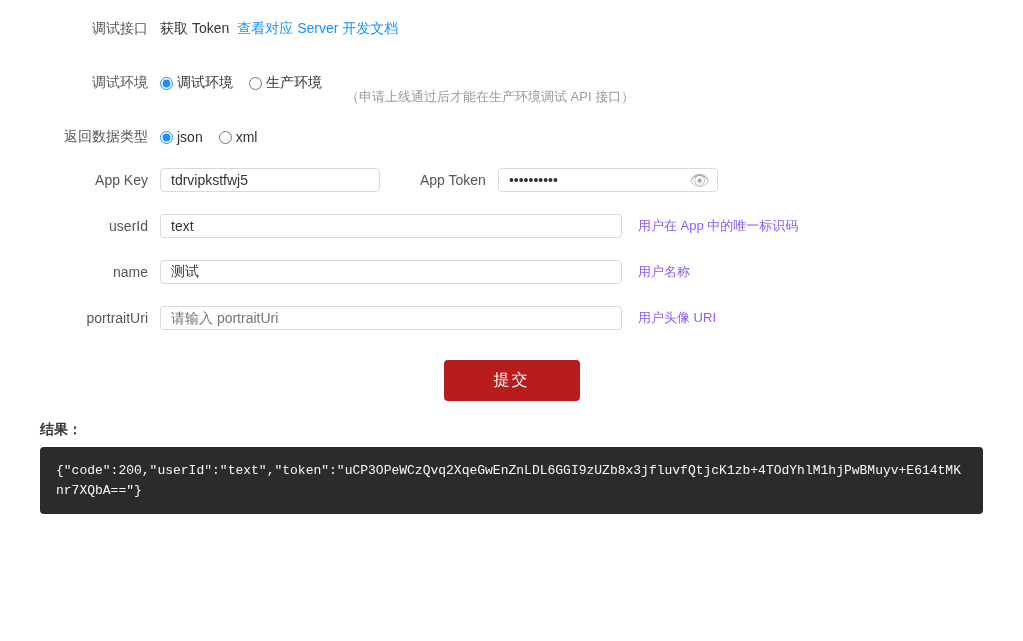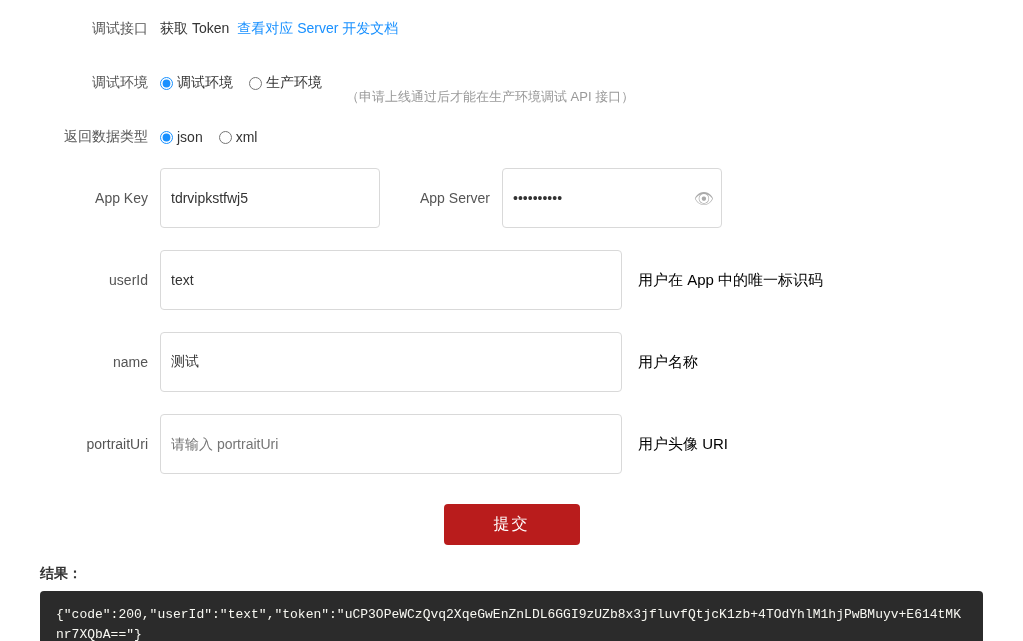--- a/index.html
+++ b/index.html
@@ -49,21 +49,21 @@
     }
     .hint-text {
       color: #999;
       font-size: 13px;
       margin-left: 8px;
       margin-top: 28px;
     }
     .text-input {
       border: 1px solid #d9d9d9;
       border-radius: 4px;
-      padding: 21px 10px;
+      padding: 3px 10px;
       font-size: 14px;
       color: #333;
       outline: none;
       background: #fff;
     }
     .app-key-input {
       width: 220px;
     }
     .app-secret-wrapper {
       display: flex;
@@ -88,22 +88,22 @@
       position: absolute;
       right: 8px;
       cursor: pointer;
       color: #aaa;
       font-size: 16px;
     }
     .param-input {
       width: 462px;
     }
     .param-hint {
-      color: #000000;
-      font-size: 15px;
+      color: #8b5cf6;
+      font-size: 13px;
       margin-left: 16px;
     }
     .submit-row {
       display: flex;
       justify-content: center;
       margin: 30px 0 20px 0;
     }
     .submit-btn {
       background: #b91c1c;
       color: #fff;
@@ -182,21 +182,21 @@
         </label>
       </div>
     </div>
   </div>
 
   <div class="form-row">
     <div class="form-label">App Key</div>
     <div class="form-content" style="align-items:center;">
       <input type="text" class="text-input app-key-input" value="tdrvipkstfwj5" style="">
       <div class="app-secret-wrapper">
-        <span class="app-secret-label">App Server</span>
+        <span class="app-secret-label">App Token</span>
         <div class="app-secret-input-wrap">
           <input type="password" class="text-input app-secret-input" value="**********" style="">
           <span class="eye-icon">👁</span>
         </div>
       </div>
     </div>
   </div>
 
   <div>
 

